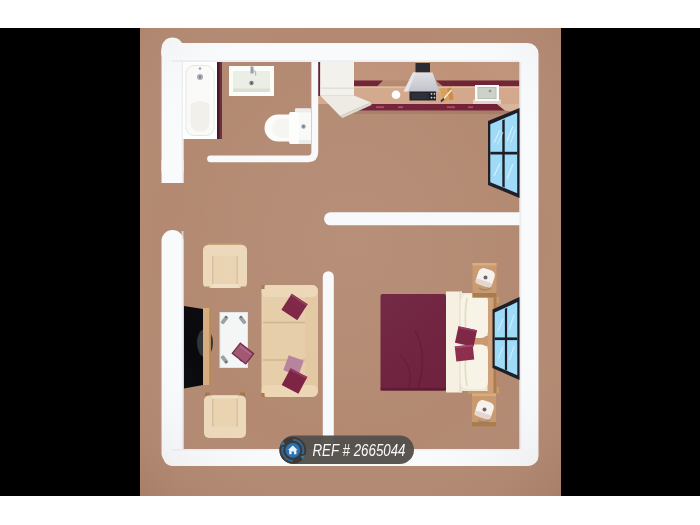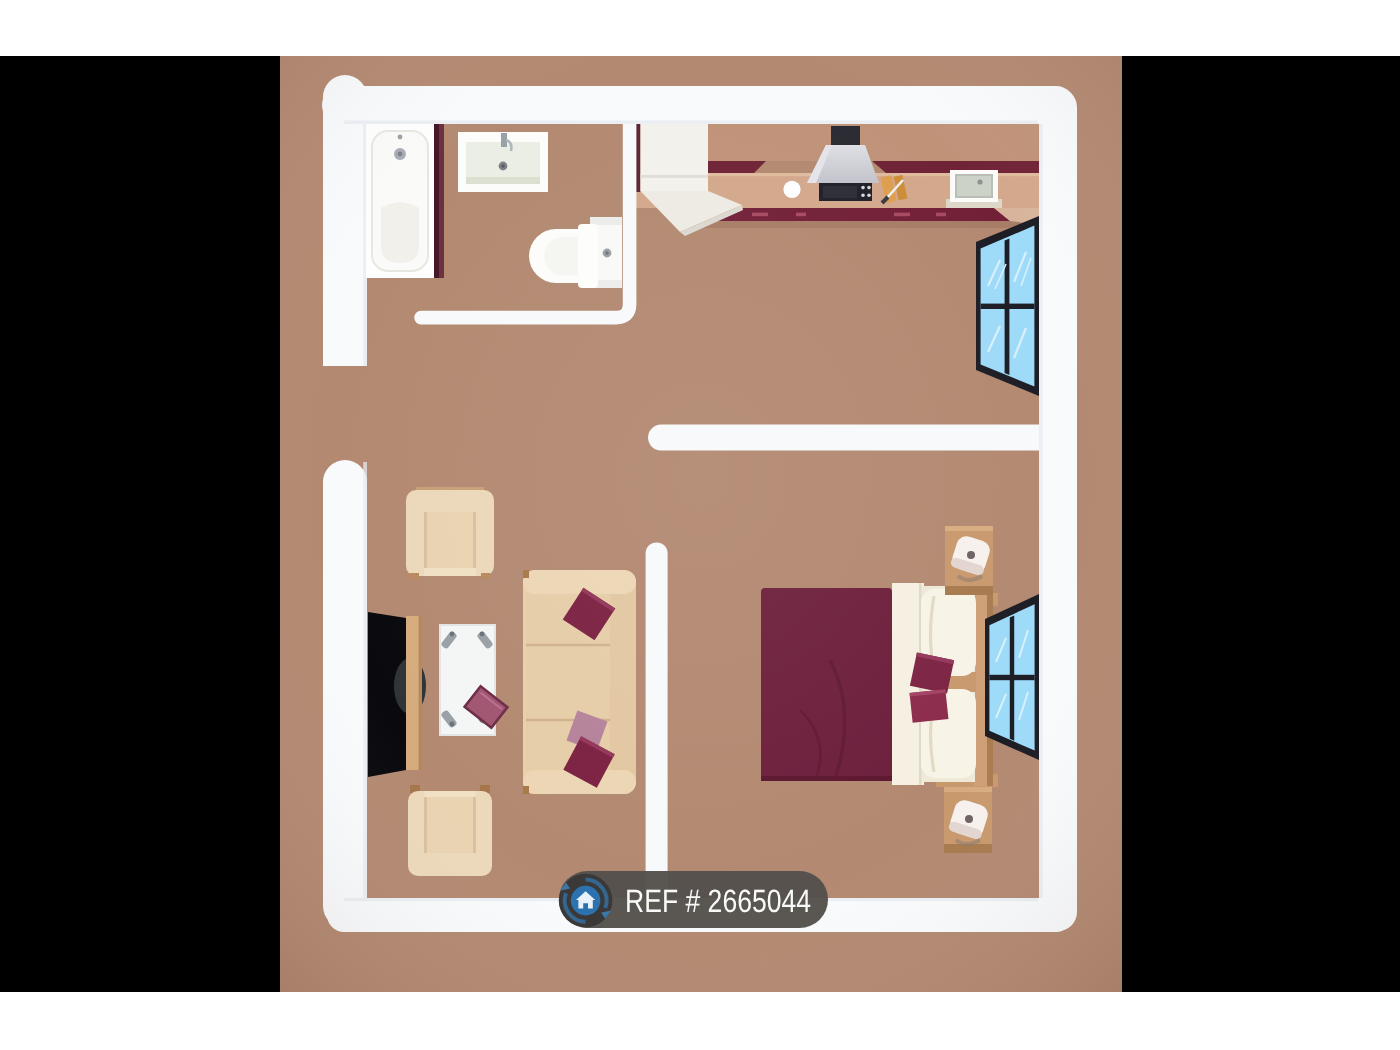--- a/index.html
+++ b/index.html
@@ -1,16 +1,16 @@
 <!DOCTYPE html>
 <html><head>
 <meta charset="utf-8">
 <style>
 html,body{margin:0;padding:0;background:#ffffff;}
-#stage{width:700px;height:525px;position:relative;font-family:"Liberation Sans",sans-serif;}
+#stage{width:700px;height:525px;position:relative;font-family:"Liberation Sans",sans-serif;font-style:italic;}
 </style>
 </head>
 <body>
 <div id="stage">
 <svg width="700" height="525" viewBox="0 0 700 525" xmlns="http://www.w3.org/2000/svg">
 <defs>
   <linearGradient id="wallg" x1="0" y1="0" x2="0" y2="1">
     <stop offset="0" stop-color="#eef2f6"></stop>
           <stop offset="0.45" stop-color="#fdfdfe"></stop>
           <stop offset="1" stop-color="#f2f5f9"></stop>

